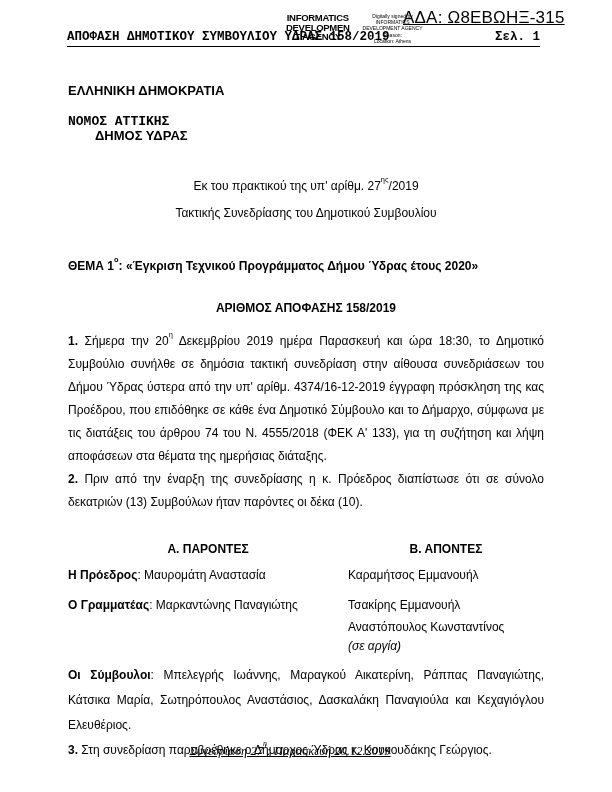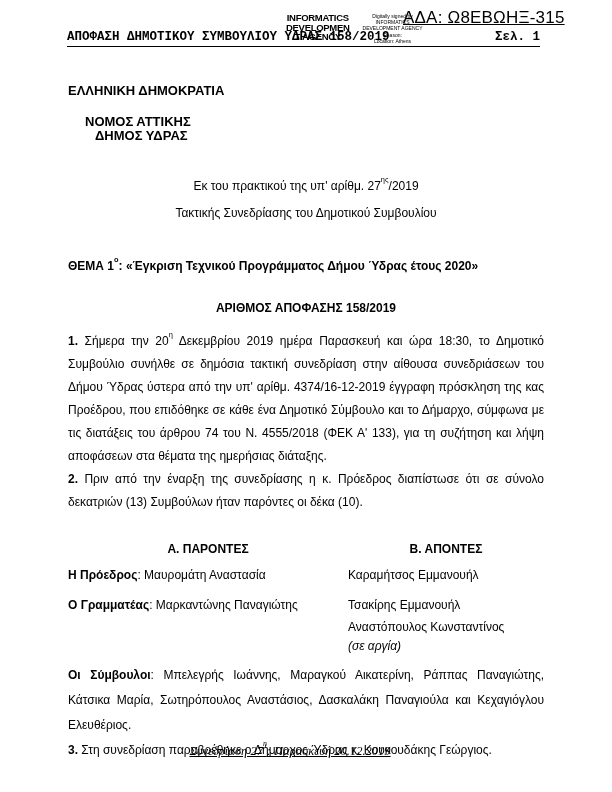--- a/index.html
+++ b/index.html
@@ -37,21 +37,21 @@
     display:flex;justify-content:space-between;align-items:flex-end;
     font-family:Liberation Mono, monospace;
     font-weight:bold;font-size:12.5px;
     padding-bottom:2px;border-bottom:1.6px solid #000;
     z-index:2;
   }
   .content{position:absolute;left:68px;top:0;width:476px;}
   .authority{margin-top:84px;font-weight:bold;font-size:13px;}
   .authority .a-line{line-height:14px;}
   .authority .a1{margin-left:0;}
-  .authority .a2{margin-left:17px;margin-top:17px;}
+  .authority .a2{margin-top:17px;font-family:Liberation Mono, monospace;}
   .authority .a3{margin-left:27px;}
   .intro1{margin-top:36px;text-align:center;line-height:15px;}
   .intro2{margin-top:12px;text-align:center;line-height:15px;}
   .subject{margin-top:38px;font-weight:bold;line-height:15px;}
   .decision-no{margin-top:27px;text-align:center;font-weight:bold;line-height:15px;}
   .para{line-height:23px;text-align:justify;}
   .p1{margin-top:14px;}
   .p2{margin-top:0;}
   .pnum{font-weight:bold;}
   sup{font-size:0.62em;position:relative;top:-0.45em;line-height:0;}

